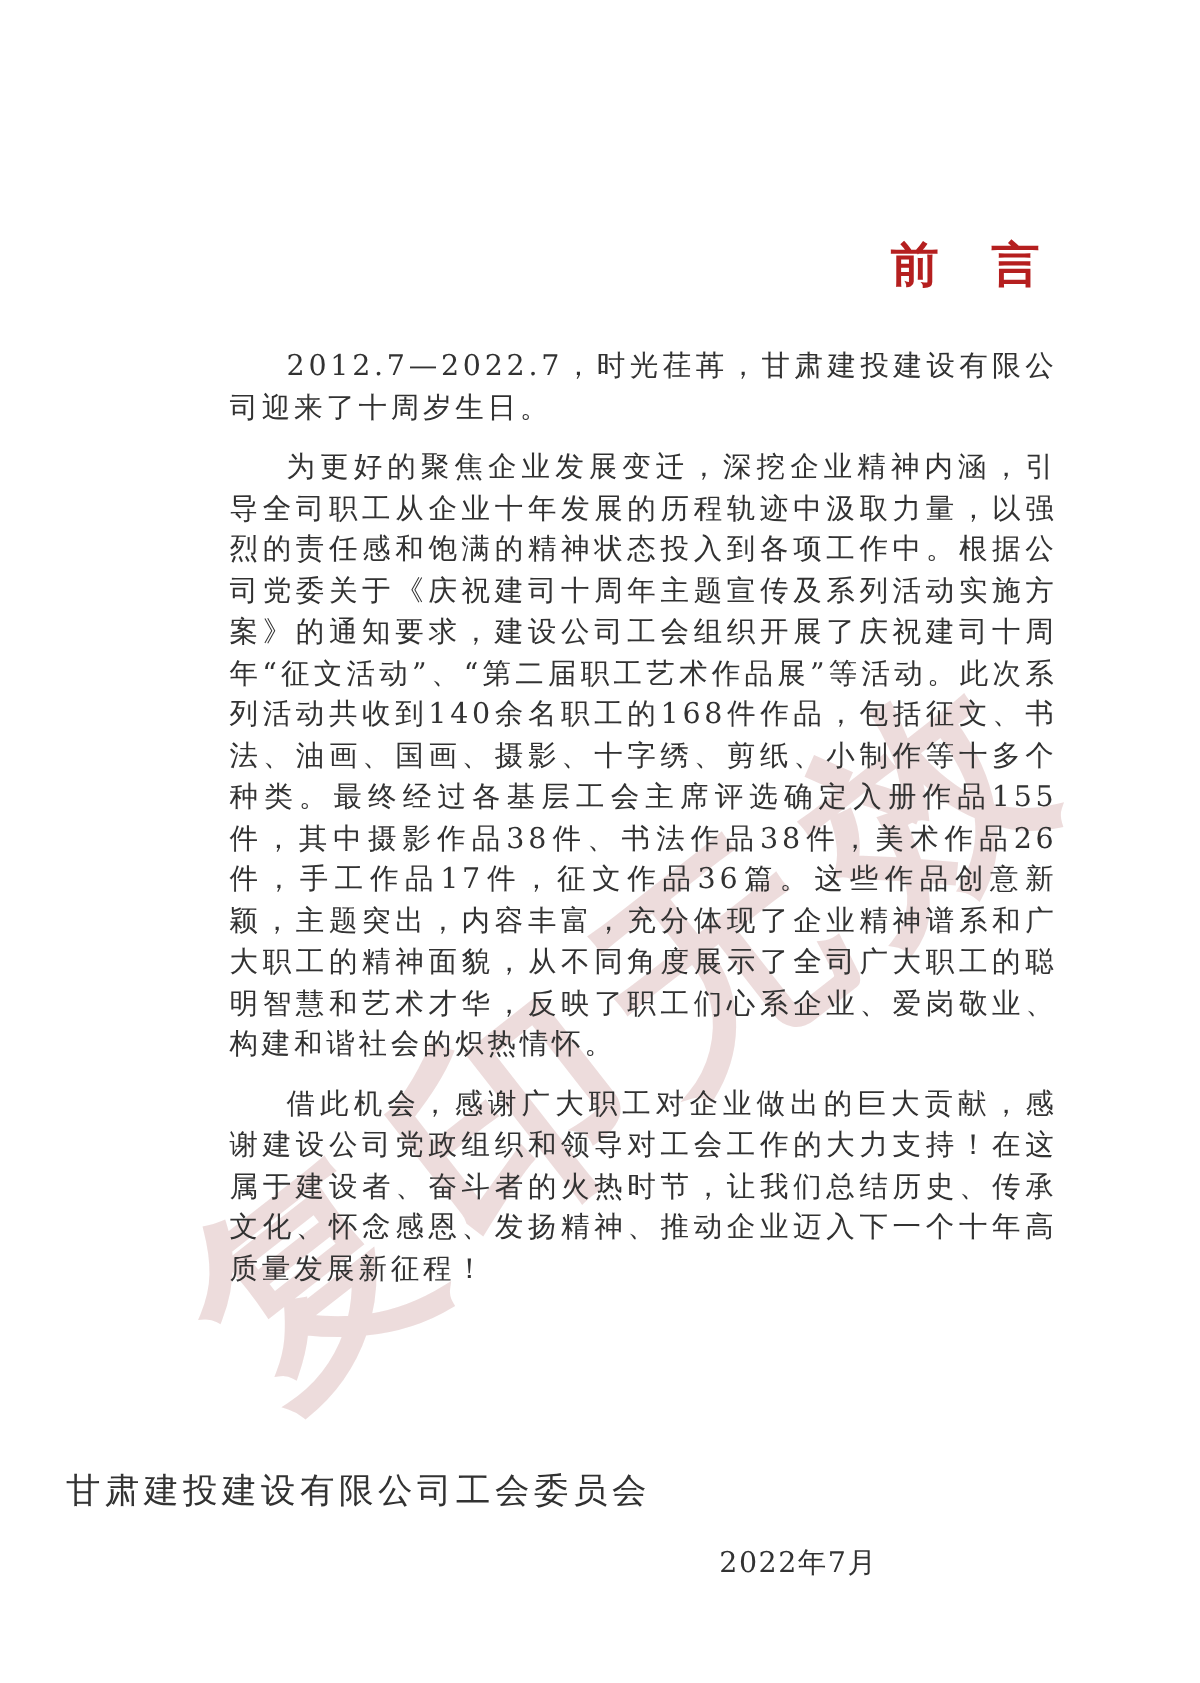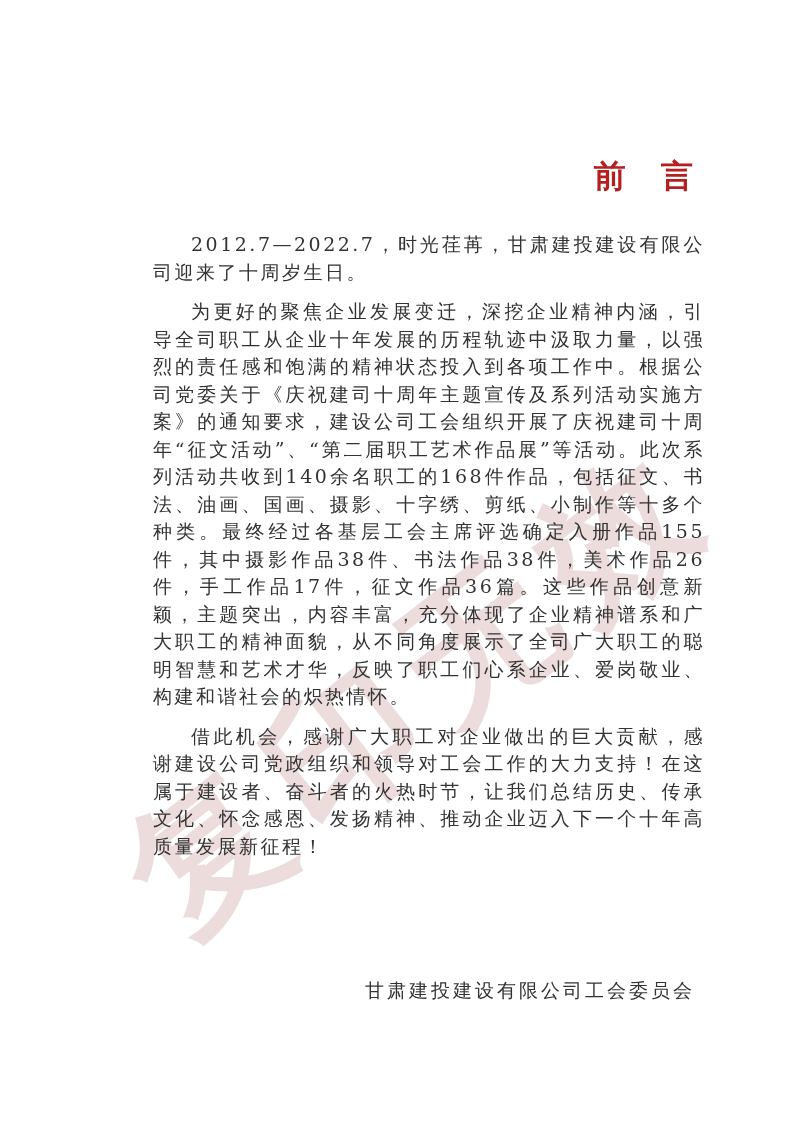--- a/index.html
+++ b/index.html
@@ -53,22 +53,21 @@
     margin: 0 0 12px 0;
     font-size: 19px;
     line-height: 27.5px;
     letter-spacing: 2.5px;
     text-align: justify;
     text-indent: 2em;
   }
   .signature {
     margin-top: 118px;
     padding-right: 105px;
-    text-align: right;
-    font-size: 19px;
+    font-size: 23px;
     letter-spacing: 3px;
   }
   .sig-date {
     margin-top: 20px;
     padding-right: 215px;
     text-align: right;
     font-size: 19px;
     letter-spacing: 1px;
   }
 </style>
@@ -84,15 +83,16 @@
     <div class="page-title" style="color: rgb(181, 31, 31);">前 言</div>
 
     <div class="body-text">
       <p>2012.7—2022.7，时光荏苒，甘肃建投建设有限公司迎来了十周岁生日。</p>
       <p>为更好的聚焦企业发展变迁，深挖企业精神内涵，引导全司职工从企业十年发展的历程轨迹中汲取力量，以强烈的责任感和饱满的精神状态投入到各项工作中。根据公司党委关于《庆祝建司十周年主题宣传及系列活动实施方案》的通知要求，建设公司工会组织开展了庆祝建司十周年“征文活动”、“第二届职工艺术作品展”等活动。此次系列活动共收到140余名职工的168件作品，包括征文、书法、油画、国画、摄影、十字绣、剪纸、小制作等十多个种类。最终经过各基层工会主席评选确定入册作品155件，其中摄影作品38件、书法作品38件，美术作品26件，手工作品17件，征文作品36篇。这些作品创意新颖，主题突出，内容丰富，充分体现了企业精神谱系和广大职工的精神面貌，从不同角度展示了全司广大职工的聪明智慧和艺术才华，反映了职工们心系企业、爱岗敬业、构建和谐社会的炽热情怀。</p>
       <p>借此机会，感谢广大职工对企业做出的巨大贡献，感谢建设公司党政组织和领导对工会工作的大力支持！在这属于建设者、奋斗者的火热时节，让我们总结历史、传承文化、怀念感恩、发扬精神、推动企业迈入下一个十年高质量发展新征程！</p>
     </div>
 
     <div class="signature">甘肃建投建设有限公司工会委员会</div>
 
+    <div class="sig-date">2022年7月</div>
 
   </div>
 </div>
 
 </body></html>

